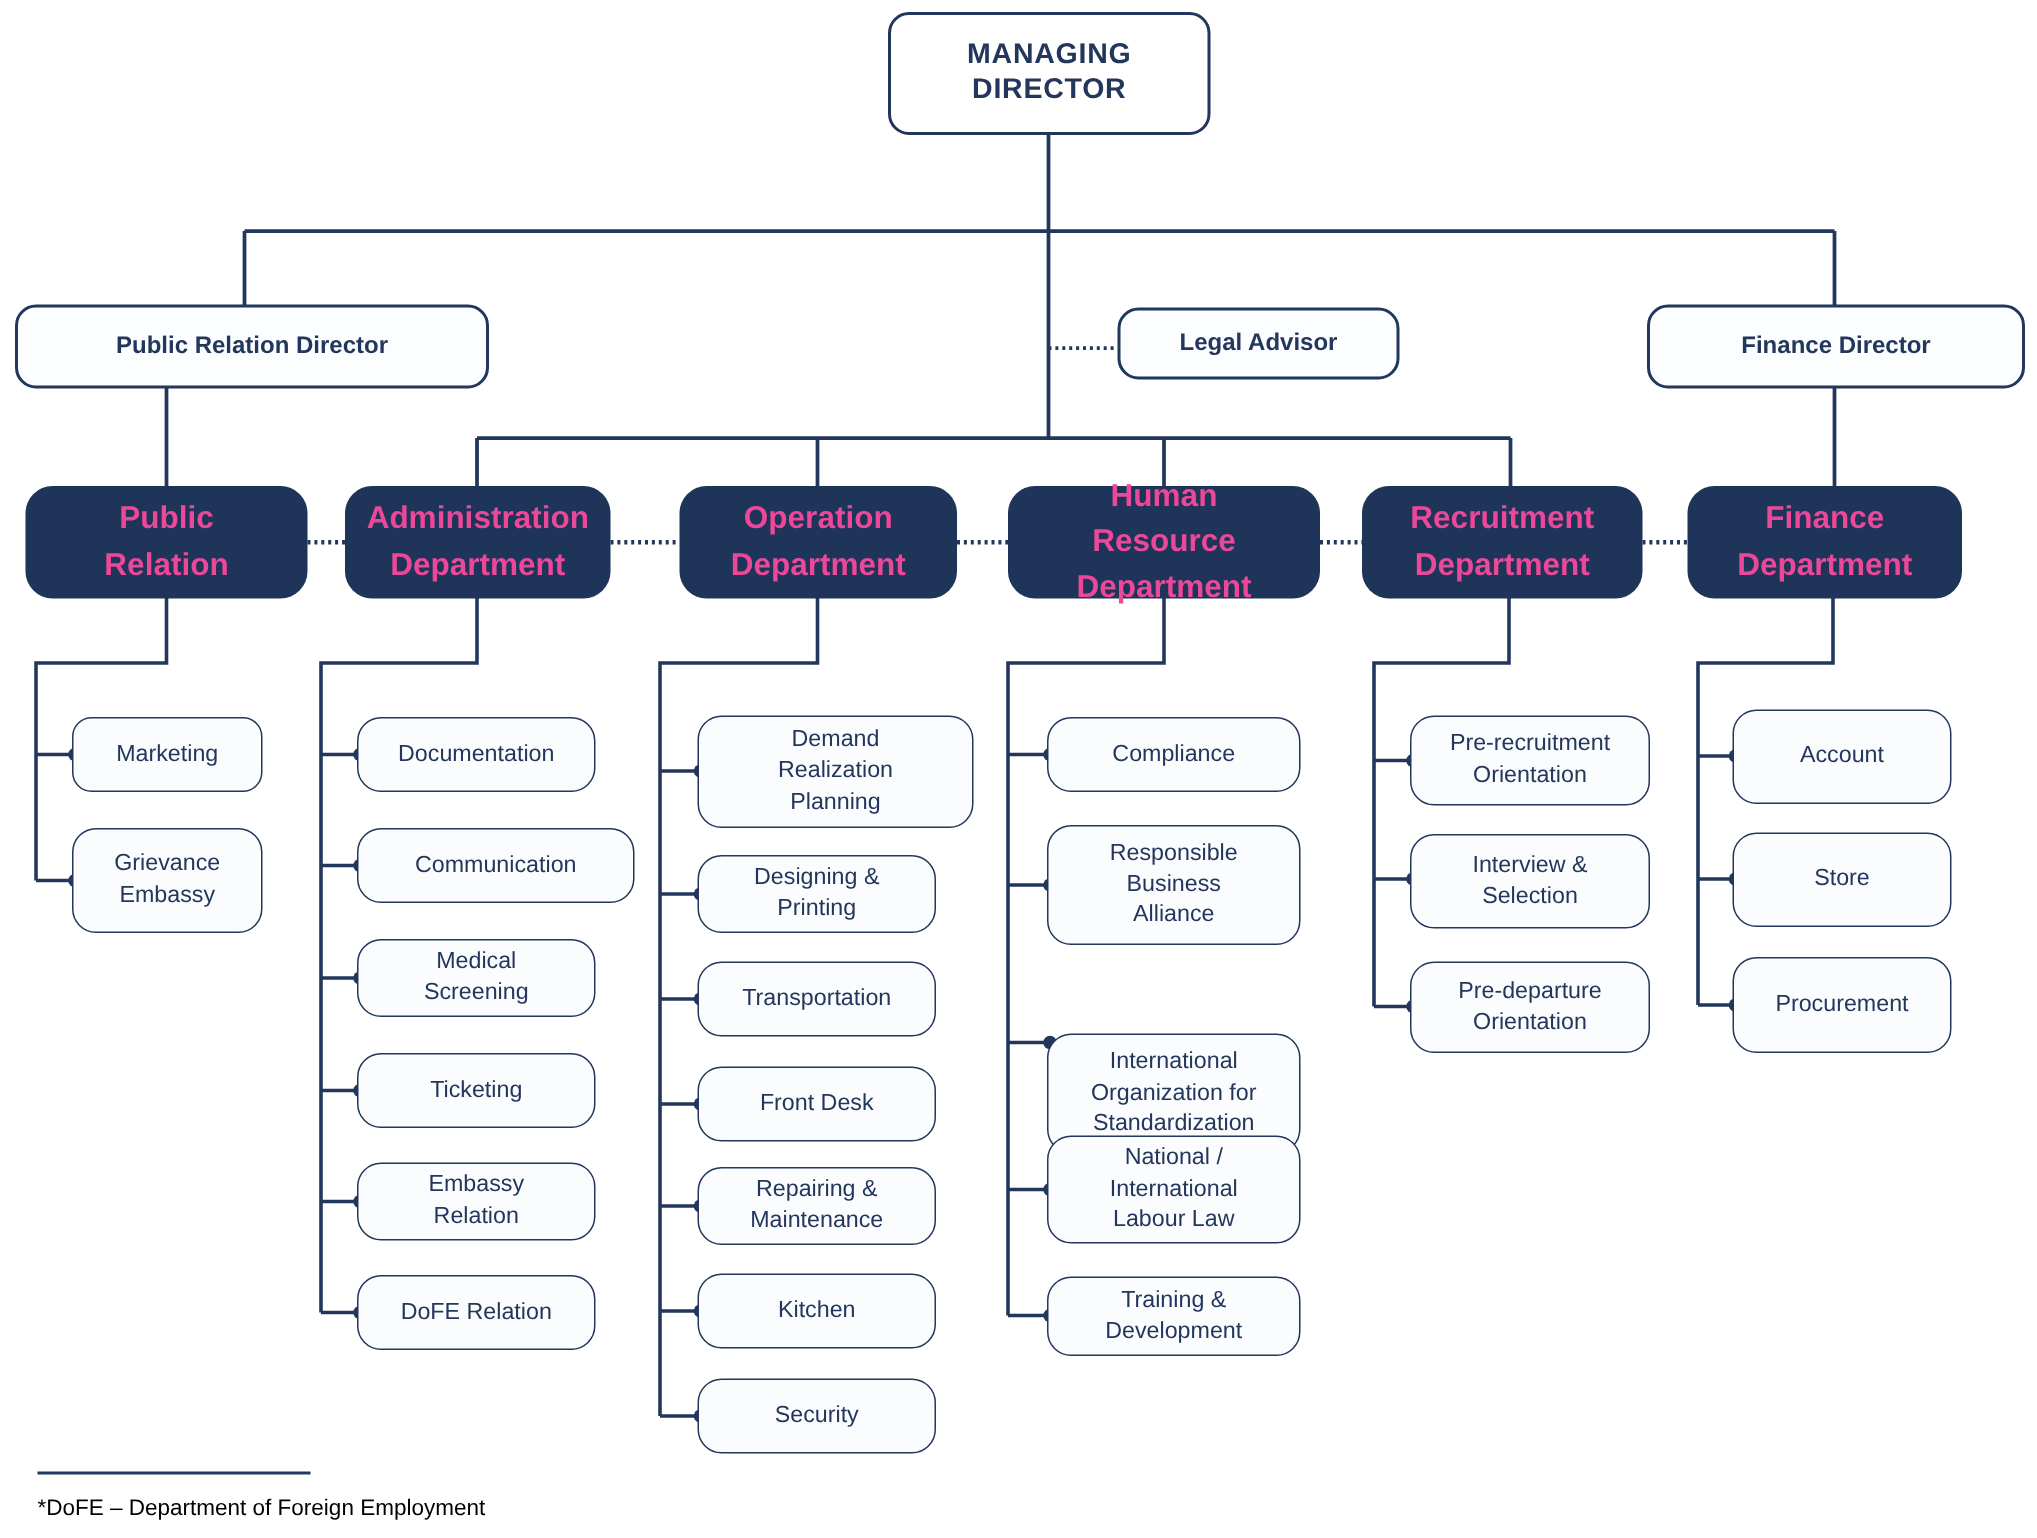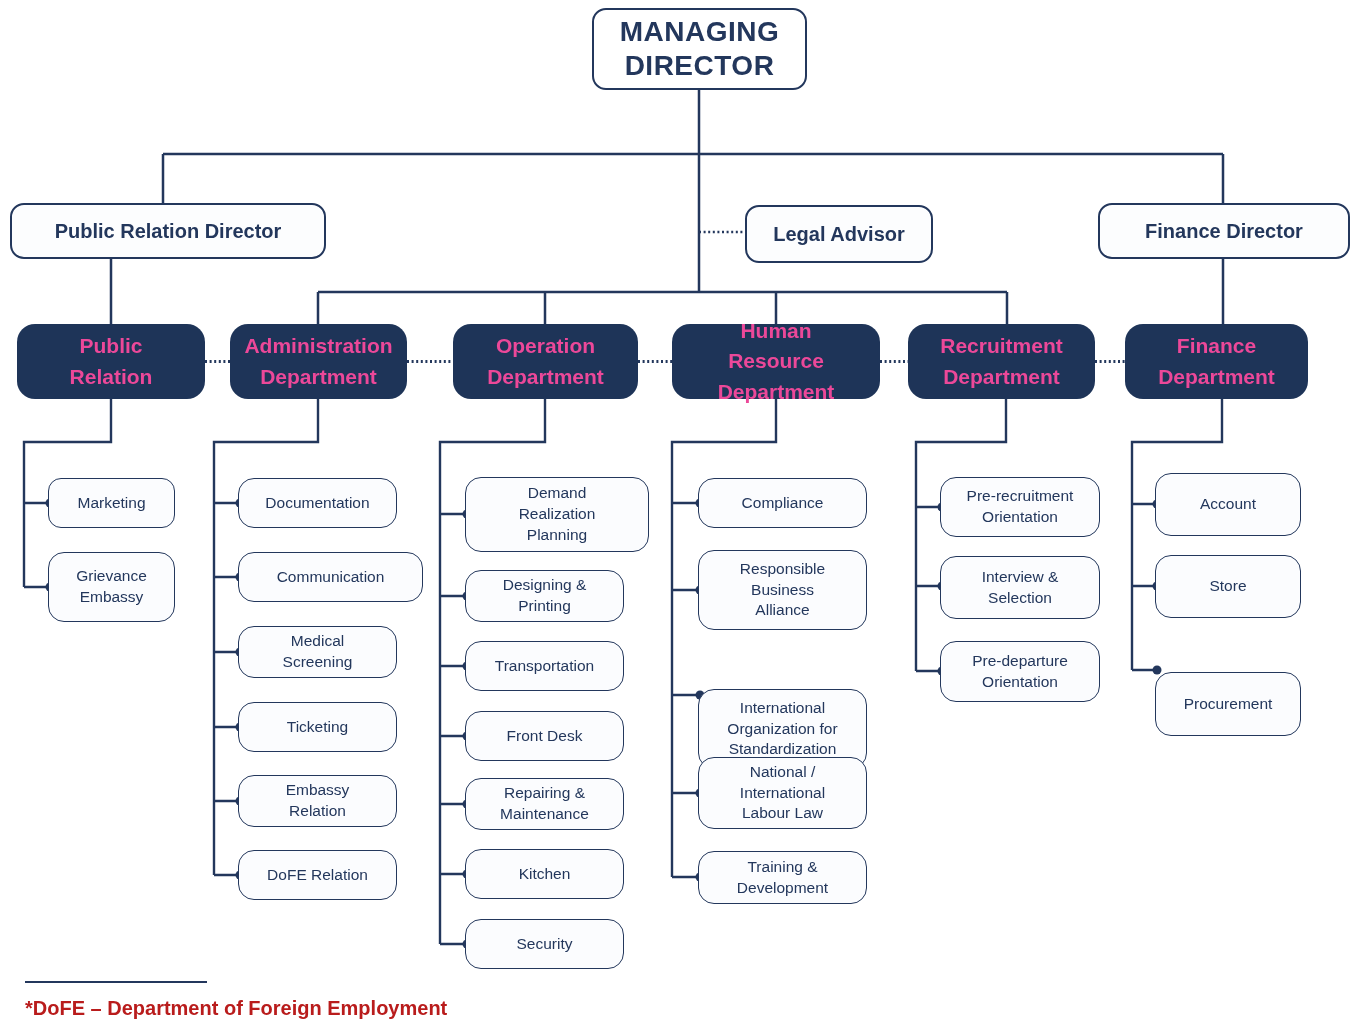--- a/index.html
+++ b/index.html
@@ -14,34 +14,34 @@
   .box{
     position:absolute;z-index:2;
     display:flex;align-items:center;justify-content:center;
     text-align:center;box-sizing:border-box;
     color:#23375c;background:#fbfcfe;
     border:1.6px solid #23375c;border-radius:16px;
     font-size:15.5px;line-height:1.35;
   }
   .md{
     border-width:2.5px;border-radius:14px;
-    font-size:28px;font-weight:bold;line-height:1.2;
+    font-size:19px;font-weight:bold;line-height:1.2;
     letter-spacing:.5px;background:#ffffff;
   }
   .director{
     border-width:2px;border-radius:14px;
-    font-size:20px;font-weight:bold;background:#fcfdfe;
+    font-size:16px;font-weight:bold;background:#fcfdfe;
   }
   .dept{
     background:#1e3458;color:#ec4899;border:none;border-radius:18px;
     font-size:21px;font-weight:bold;line-height:1.45;
   }
   #footnote-text{
     position:absolute;left:25px;top:997px;z-index:2;
-    color:#b91c1c;font-size:20px;font-weight:bold;
+    color:#000000;font-size:15px;font-weight:normal;
   }
   #footnote-rule{
     position:absolute;left:25px;top:981px;width:182px;height:0;
     border-top:2.5px solid #23375c;z-index:2;
   }
 </style>
 </head>
 <body>
 
 <div id="canvas">
@@ -89,21 +89,21 @@
         <circle cx="942" cy="671" r="4.5"></circle>
       <circle cx="1157" cy="504" r="4.5"></circle>
         <circle cx="1157" cy="586" r="4.5"></circle>
         <circle cx="1157" cy="670" r="4.5"></circle>
     </g>
   </svg>
 
   <div class="box md" style="left:592px;top:8px;width:215px;height:82px;padding:0 20px;">MANAGING DIRECTOR</div>
 
   <div class="box director" style="left:10px;top:203px;width:316px;height:56px;">Public Relation Director</div>
-  <div class="box director" style="left:745px;top:205px;width:188px;height:58px;">Legal Advisor</div>
+  <div class="box director" style="left:745px;top:205px;width:188px;height:48px;">Legal Advisor</div>
   <div class="box director" style="left:1098px;top:203px;width:252px;height:56px;">Finance Director</div>
 
   <div class="box dept" style="left:17px;top:324px;width:188px;height:75px;padding:0 40px;">Public Relation</div>
   <div class="box dept" style="left:230px;top:324px;width:177px;height:75px;padding:0 16px;">Administration Department</div>
   <div class="box dept" style="left:453px;top:324px;width:185px;height:75px;padding:0 16px;">Operation Department</div>
   <div class="box dept" style="left:672px;top:324px;width:208px;height:75px;padding:12px 20px;">Human Resource Department</div>
   <div class="box dept" style="left:908px;top:324px;width:187px;height:75px;padding:0 30px;">Recruitment Department</div>
   <div class="box dept" style="left:1125px;top:324px;width:183px;height:75px;padding:0 30px;">Finance Department</div>
 
   <div class="box" style="left:48px;top:478px;width:127px;height:50px;padding:0 10px;border-radius:13px;">Marketing</div>
@@ -129,18 +129,18 @@
   <div class="box" style="left:698px;top:689px;width:169px;height:80px;padding:0 20px;">International Organization for Standardization</div>
   <div class="box" style="left:698px;top:757px;width:169px;height:72px;padding:0 22px;">National / International Labour Law</div>
   <div class="box" style="left:698px;top:851px;width:169px;height:53px;padding:0 22px;">Training &amp; Development</div>
 
   <div class="box" style="left:940px;top:477px;width:160px;height:60px;padding:0 14px;">Pre-recruitment Orientation</div>
   <div class="box" style="left:940px;top:556px;width:160px;height:63px;padding:0 22px;">Interview &amp; Selection</div>
   <div class="box" style="left:940px;top:641px;width:160px;height:61px;padding:0 14px;">Pre-departure Orientation</div>
 
   <div class="box" style="left:1155px;top:473px;width:146px;height:63px;padding:0 24px;">Account</div>
   <div class="box" style="left:1155px;top:555px;width:146px;height:63px;padding:0 10px;">Store</div>
-  <div class="box" style="left:1155px;top:672px;width:146px;height:64px;padding:0 10px;">Procurement</div>
+  <div class="box" style="left:1155px;top:638px;width:146px;height:64px;padding:0 10px;">Procurement</div>
 
   <div id="footnote-rule"></div>
   <div id="footnote-text">*DoFE – Department of Foreign Employment</div>
 
 </div>
 
 </body></html>

